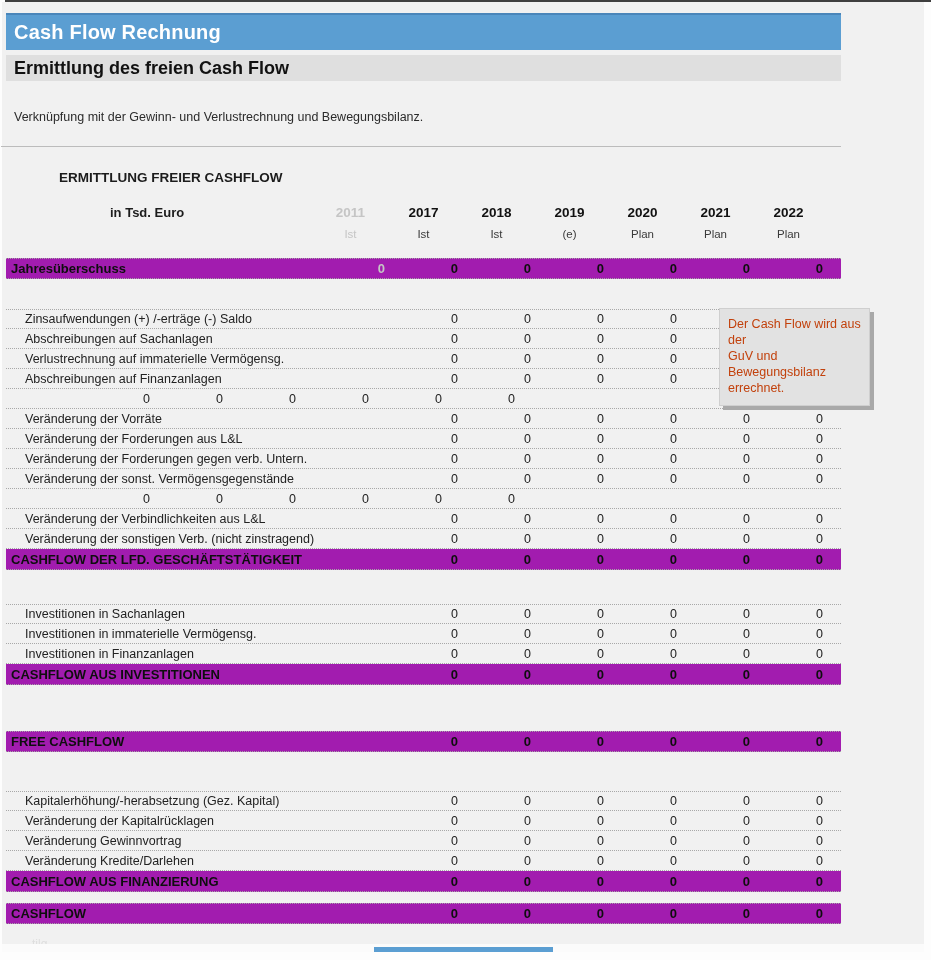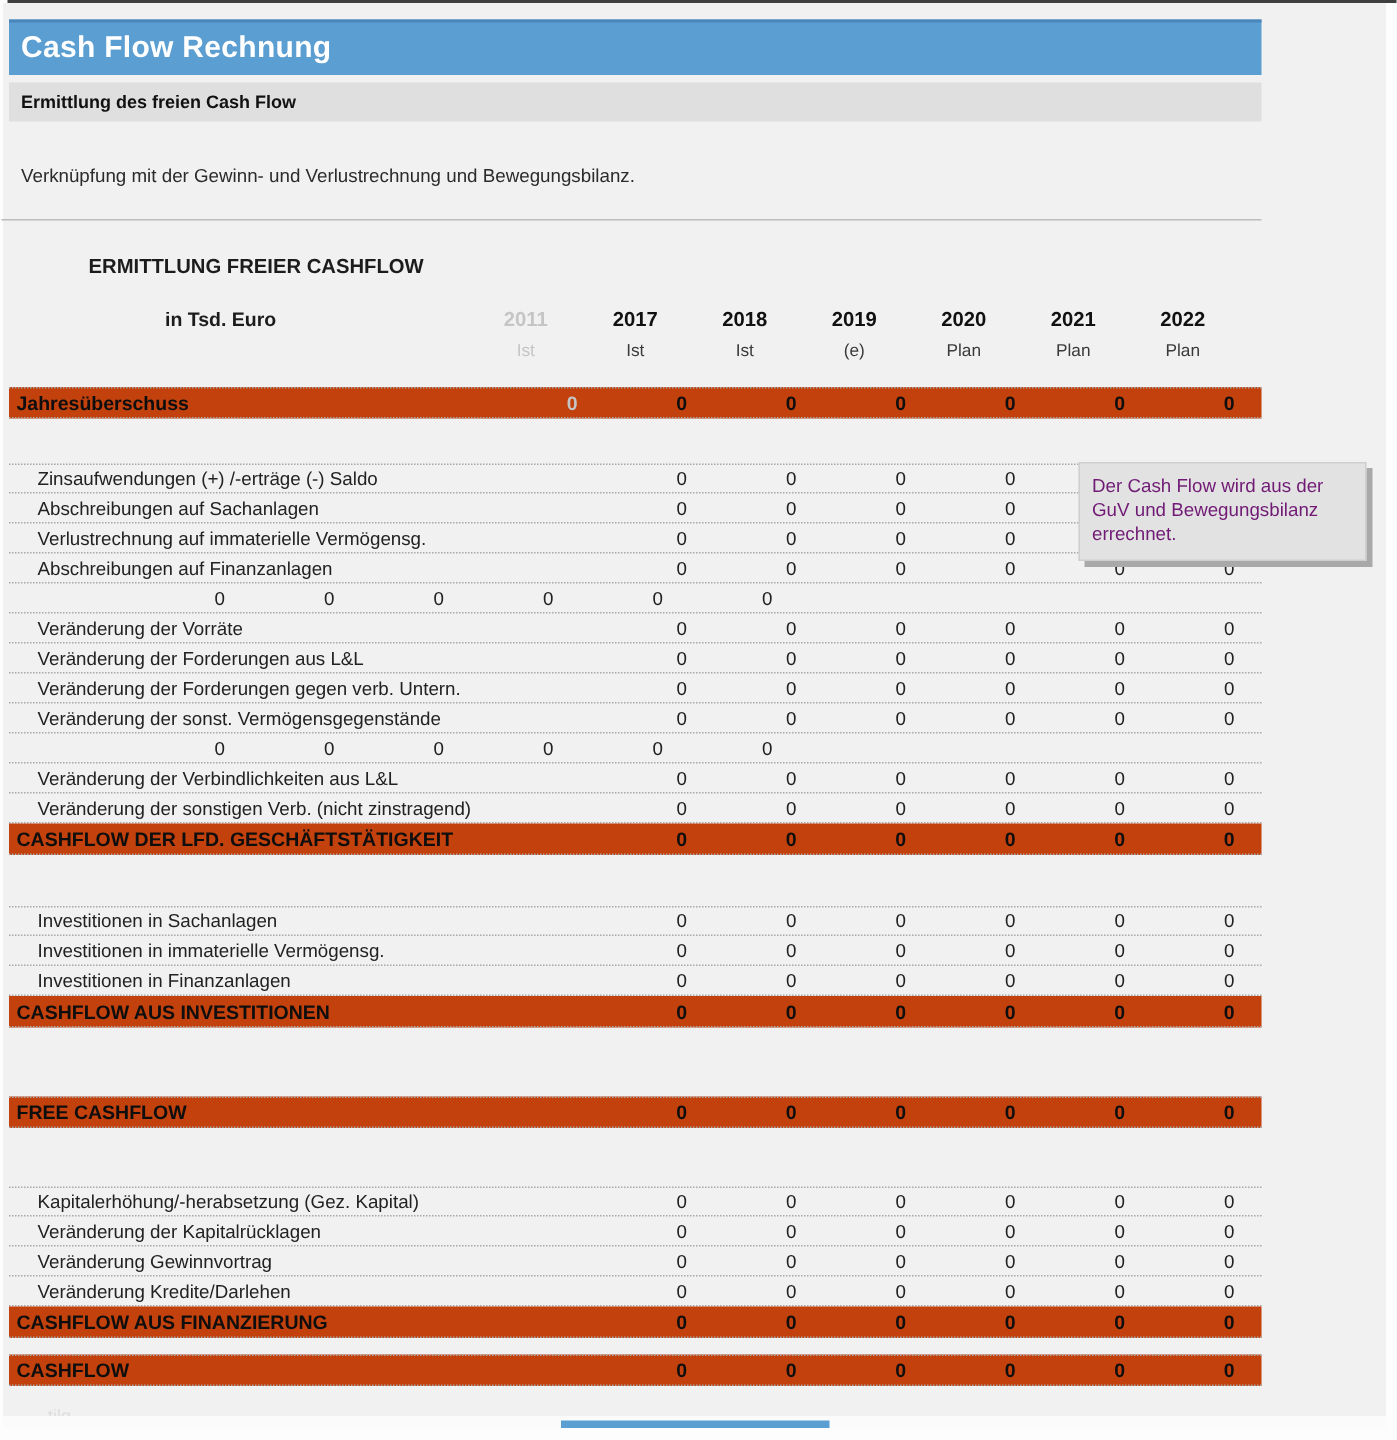--- a/index.html
+++ b/index.html
@@ -17,21 +17,21 @@
   }
   .content{width:835px;margin-left:4px;}
   .titlebar{
     margin-top:11px;height:37px;background:#5b9ed2;border-top:2px solid #4a86ba;
     box-sizing:border-box;display:flex;align-items:center;
   }
   .titlebar .t{color:#ffffff;font-size:20px;font-weight:bold;padding-left:8px;letter-spacing:.2px;}
   .subbar{
     margin-top:5px;height:26px;background:#dfdfdf;display:flex;align-items:center;
   }
-  .subbar .t{color:#111;font-size:12px;font-weight:bold;padding-left:8px;}
+  .subbar .t{color:#111;font-size:18px;font-weight:bold;padding-left:8px;}
   .desc{margin-top:29px;padding-left:8px;font-size:12.5px;color:#2b2b2b;height:15px;}
   .rule{margin-top:21px;margin-left:-5px;height:1px;background:#bcbcbc;width:840px;}
 
   
   .tbl{margin-top:0;}
   .tblTitle{margin-top:23px;padding-left:53px;font-size:13.5px;font-weight:bold;height:16px;}
   .hrow{display:flex;align-items:baseline;}
   .hrow .lblcell{width:308px;box-sizing:border-box;}
   .hrow .ycell{width:73px;text-align:center;font-size:13.5px;font-weight:bold;color:#111;}
   .yearrow{margin-top:19px;height:16px;}
@@ -43,42 +43,42 @@
   .row{
     display:flex;align-items:center;height:20px;box-sizing:border-box;
     border-bottom:1px dotted #a8a8a8;padding-right:16px;
   }
   .section > .row:first-child{border-top:1px dotted #a8a8a8;}
   .row .lbl{flex:0 0 auto;width:308px;box-sizing:border-box;white-space:nowrap;overflow:hidden;}
   .row .cell{width:73px;text-align:right;padding-right:2px;box-sizing:border-box;}
   .row.detail{font-size:12.5px;color:#222;}
   .row.detail .lbl{padding-left:19px;}
   .row.total{
-    height:21px;background:#c2410c;font-weight:bold;font-size:13px;color:#0e0e0e;
+    height:21px;background:#a21caf;font-weight:bold;font-size:13px;color:#0e0e0e;
   }
   .row.total .lbl{padding-left:5px;}
 
   .sec-netincome{margin-top:16px;}
   .sec-operating{margin-top:30px;}
   .sec-investing{margin-top:34px;}
   .sec-free{margin-top:46px;}
   .sec-financing{margin-top:39px;}
   .sec-cashflow{margin-top:11px;}
 
   .watermark{
     margin-top:13px;height:14px;padding-left:26px;
     font-size:12px;color:#dedede;
   }
 
   .notebox{
-    position:absolute;left:717px;top:306px;width:192px;
+    position:absolute;left:717px;top:306px;width:151px;
     background:#e2e2e2;border:1px solid #cfcfcf;
     box-shadow:4px 4px 0 #a9a9a9;
     padding:7px 6px 9px 8px;box-sizing:border-box;
-    font-size:12.5px;line-height:16px;color:#701a75;
+    font-size:12.5px;line-height:16px;color:#c2410c;
   }
   .bottomwhite{position:absolute;left:0;bottom:0;width:922px;height:8px;background:#fbfbfb;}
   .accentbar{position:absolute;left:372px;bottom:0;width:179px;height:5px;background:#5b9ed2;}
 </style>
 </head>
 <body>
 
 <div class="topline"></div>
 
 <div class="page">

